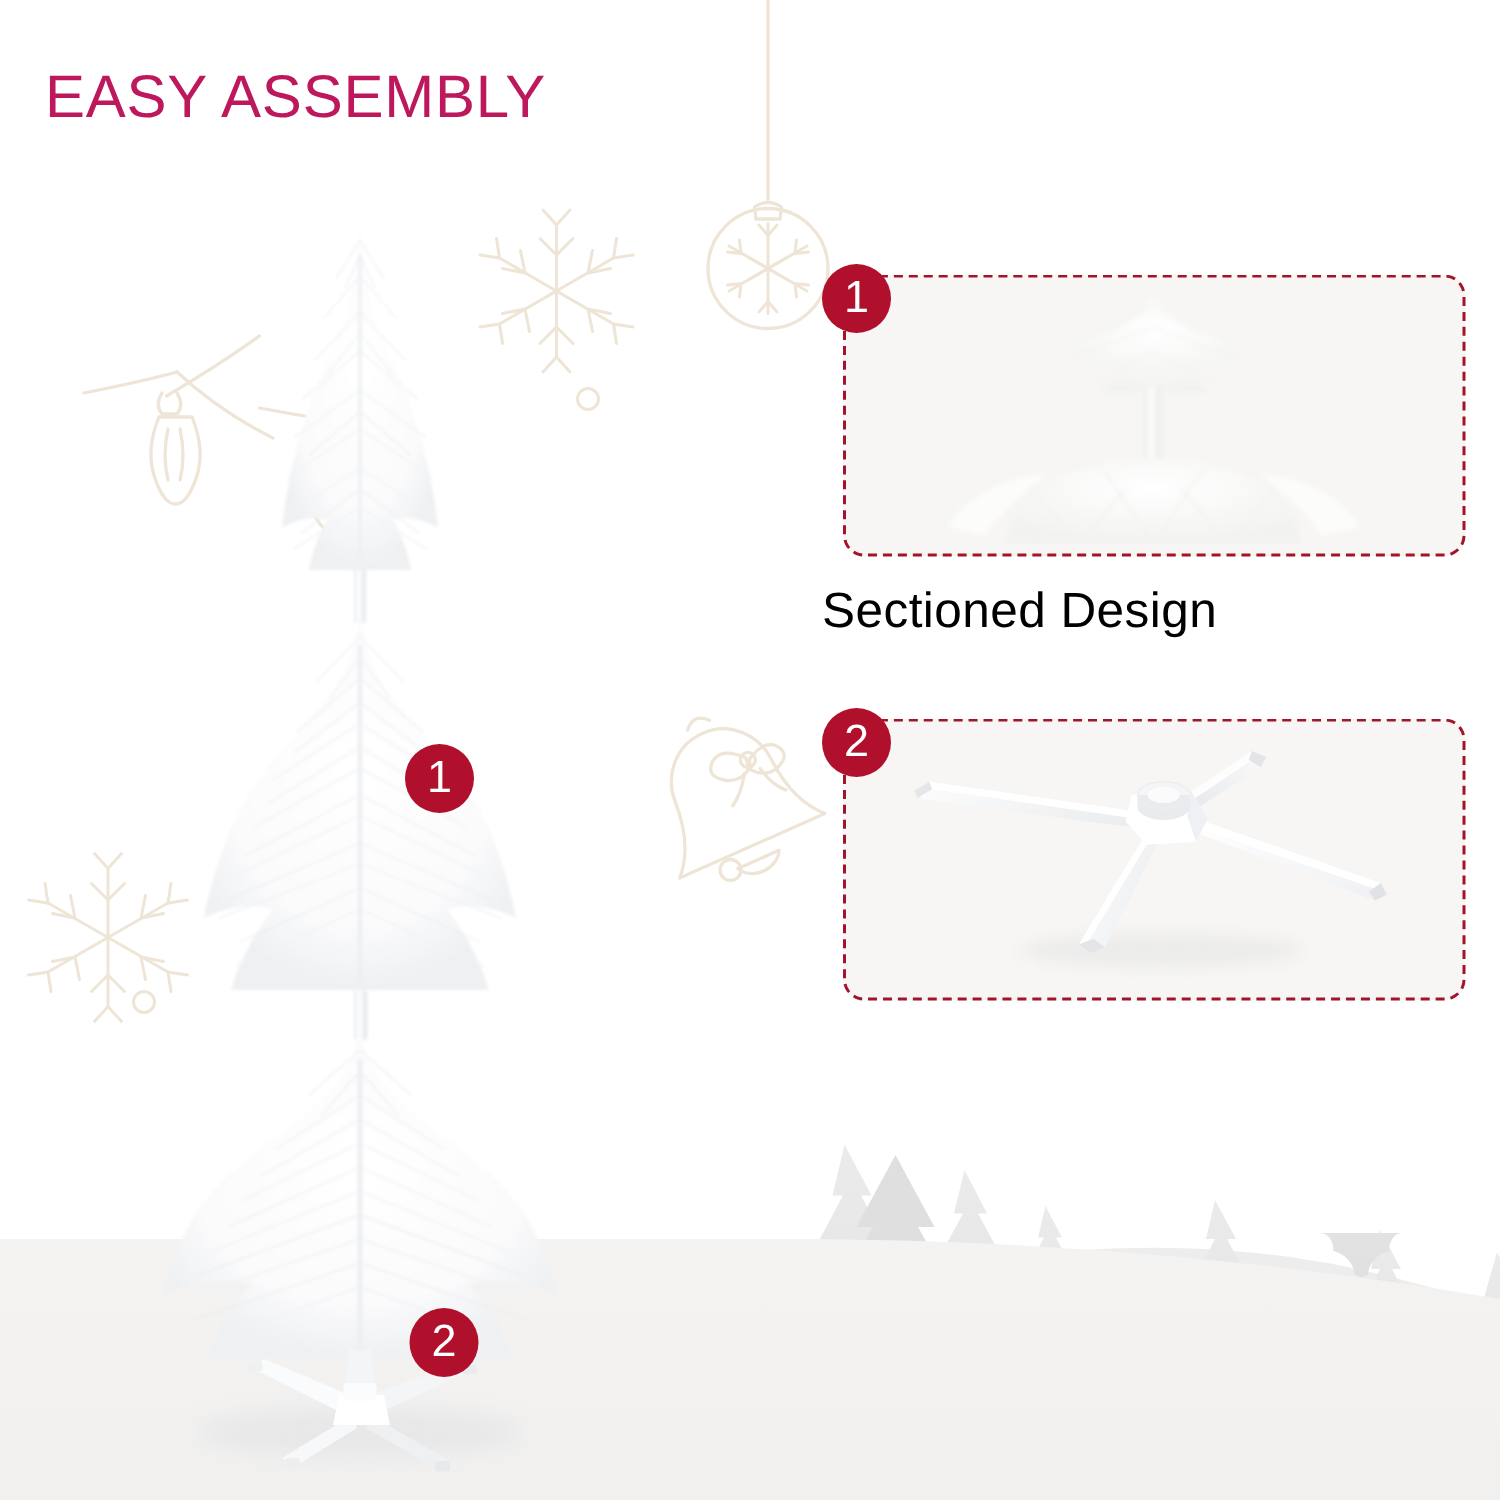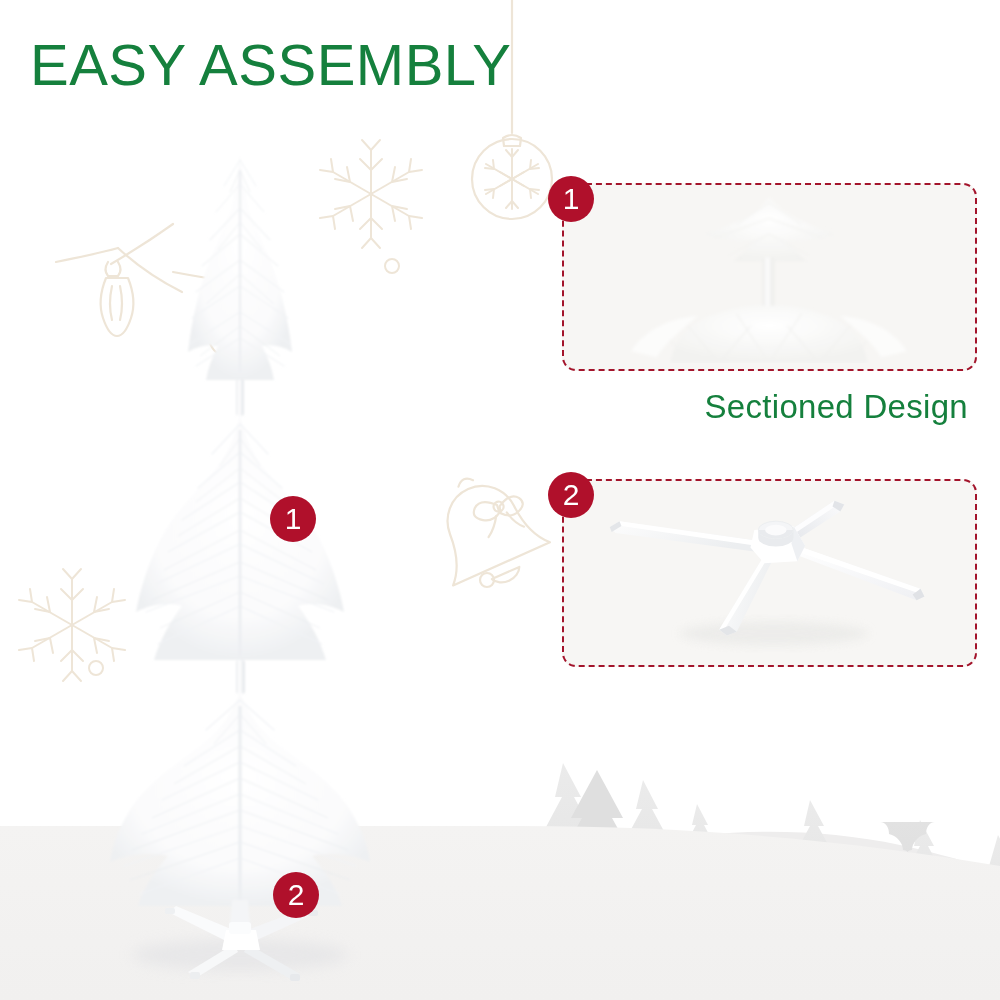--- a/index.html
+++ b/index.html
@@ -25,24 +25,24 @@
     width: 1000px;
     height: 1000px;
     pointer-events: none;
   }
 
   
   #title {
     position: absolute;
     left: 30px;
     top: 34px;
-    font-size: 58px;
+    font-size: 40px;
     line-height: 62px;
     letter-spacing: 0.5px;
-    color: #15803d;
+    color: #be185d;
     font-weight: 400;
     white-space: nowrap;
   }
 
   
   .card {
     position: absolute;
   }
   .card-box {
     position: absolute;
@@ -69,22 +69,22 @@
     color: #ffffff;
     font-size: 30px;
     line-height: 46px;
     text-align: center;
     font-weight: 400;
     z-index: 5;
   }
   .card-caption {
     position: absolute;
     width: 100%;
-    text-align: right;
-    color: #15803d;
+    text-align: left;
+    color: #000000;
     font-size: 33px;
     font-weight: 300;
     letter-spacing: 0.3px;
     white-space: nowrap;
   }
 
   
   .hero-badge {
     position: absolute;
     width: 46px;

